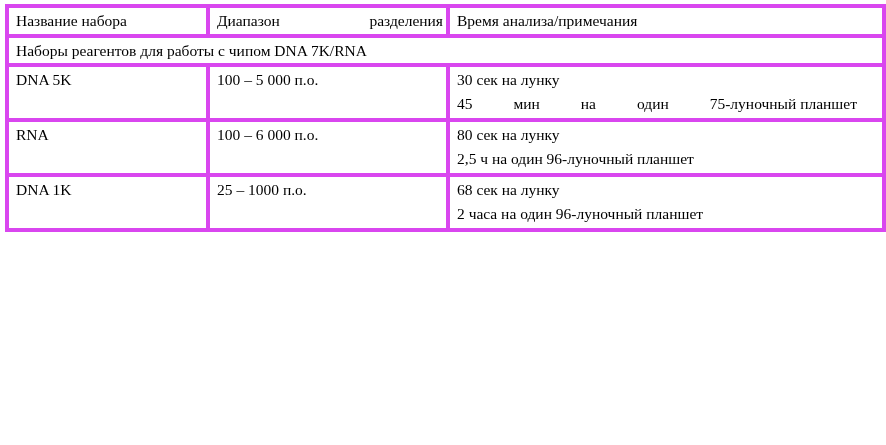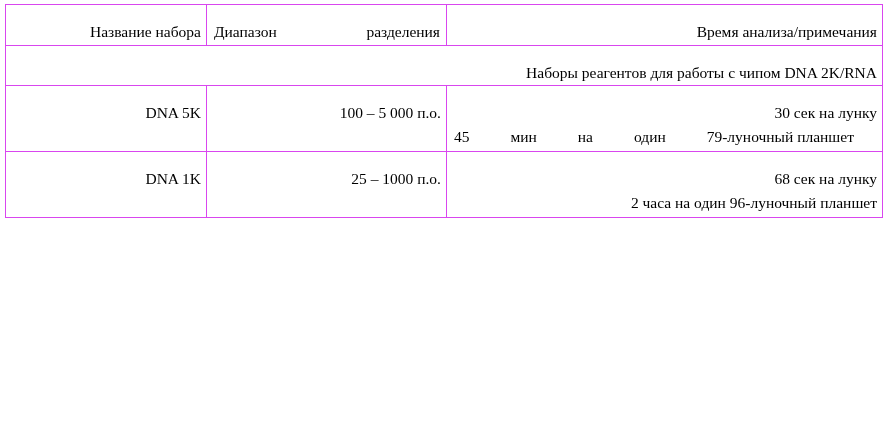--- a/index.html
+++ b/index.html
@@ -5,25 +5,24 @@
   html, body { margin: 0; padding: 0; background: #ffffff; }
   body { width: 886px; height: 445px; position: relative; overflow: hidden;
          font-family: "Liberation Serif", "DejaVu Serif", serif; color: #000; }
   table.kits {
     position: absolute; left: 5px; top: 4px;
     border-collapse: collapse; table-layout: fixed;
     width: 877px;
     font-size: 15.5px; line-height: 24px;
   }
   table.kits td {
-    border: 1px solid #d946ef;
+    border: 4px solid #d946ef;
     vertical-align: top;
-    padding: 15px 5px 0 7px;
+    padding: 1px 5px 0 7px;
     overflow: hidden;
-    text-align: right;
   }
   col.c1 { width: 201px; }
   col.c2 { width: 240px; }
   col.c3 { width: 436px; }
   tr.hdr td { height: 25px; }
   tr.section td { height: 24px; }
   tr.r2 td { height: 50px; }
   tr.r1 td { height: 22px; }
   tr.r3 td { height: 73px; }
   .justify-line { display: flex; justify-content: space-between; width: 400px; }
@@ -45,38 +44,46 @@
       <td>
         <span class="hdr-range">
           <span>Диапазон</span>
           <span>разделения</span>
         </span>
       </td>
       <td>Время анализа/примечания</td>
     </tr>
 
     <tr class="section">
-      <td colspan="3">Наборы реагентов для работы с чипом DNA 2K/RNA</td>
+      <td colspan="3">Наборы реагентов для работы с чипом DNA 7K/RNA</td>
     </tr>
 
     <tr class="r2">
       <td>DNA 5K</td>
       <td>100 – 5 000 п.о.</td>
       <td>
         <span class="line">30 сек на лунку</span>
         <span class="justify-line">
           <span>45</span>
           <span>мин</span>
           <span>на</span>
           <span>один</span>
-          <span>79-луночный планшет</span>
+          <span>75-луночный планшет</span>
         </span>
       </td>
     </tr>
 
+    <tr class="r2">
+      <td>RNA</td>
+      <td>100 – 6 000 п.о.</td>
+      <td>
+        <span class="line">80 сек на лунку</span>
+        <span class="line">2,5 ч на один 96-луночный планшет</span>
+      </td>
+    </tr>
 
 
 
     <tr class="r2">
       <td>DNA 1K</td>
       <td>25 – 1000 п.о.</td>
       <td>
         <span class="line">68 сек на лунку</span>
         <span class="line">2 часа на один 96-луночный планшет</span>
       </td>

